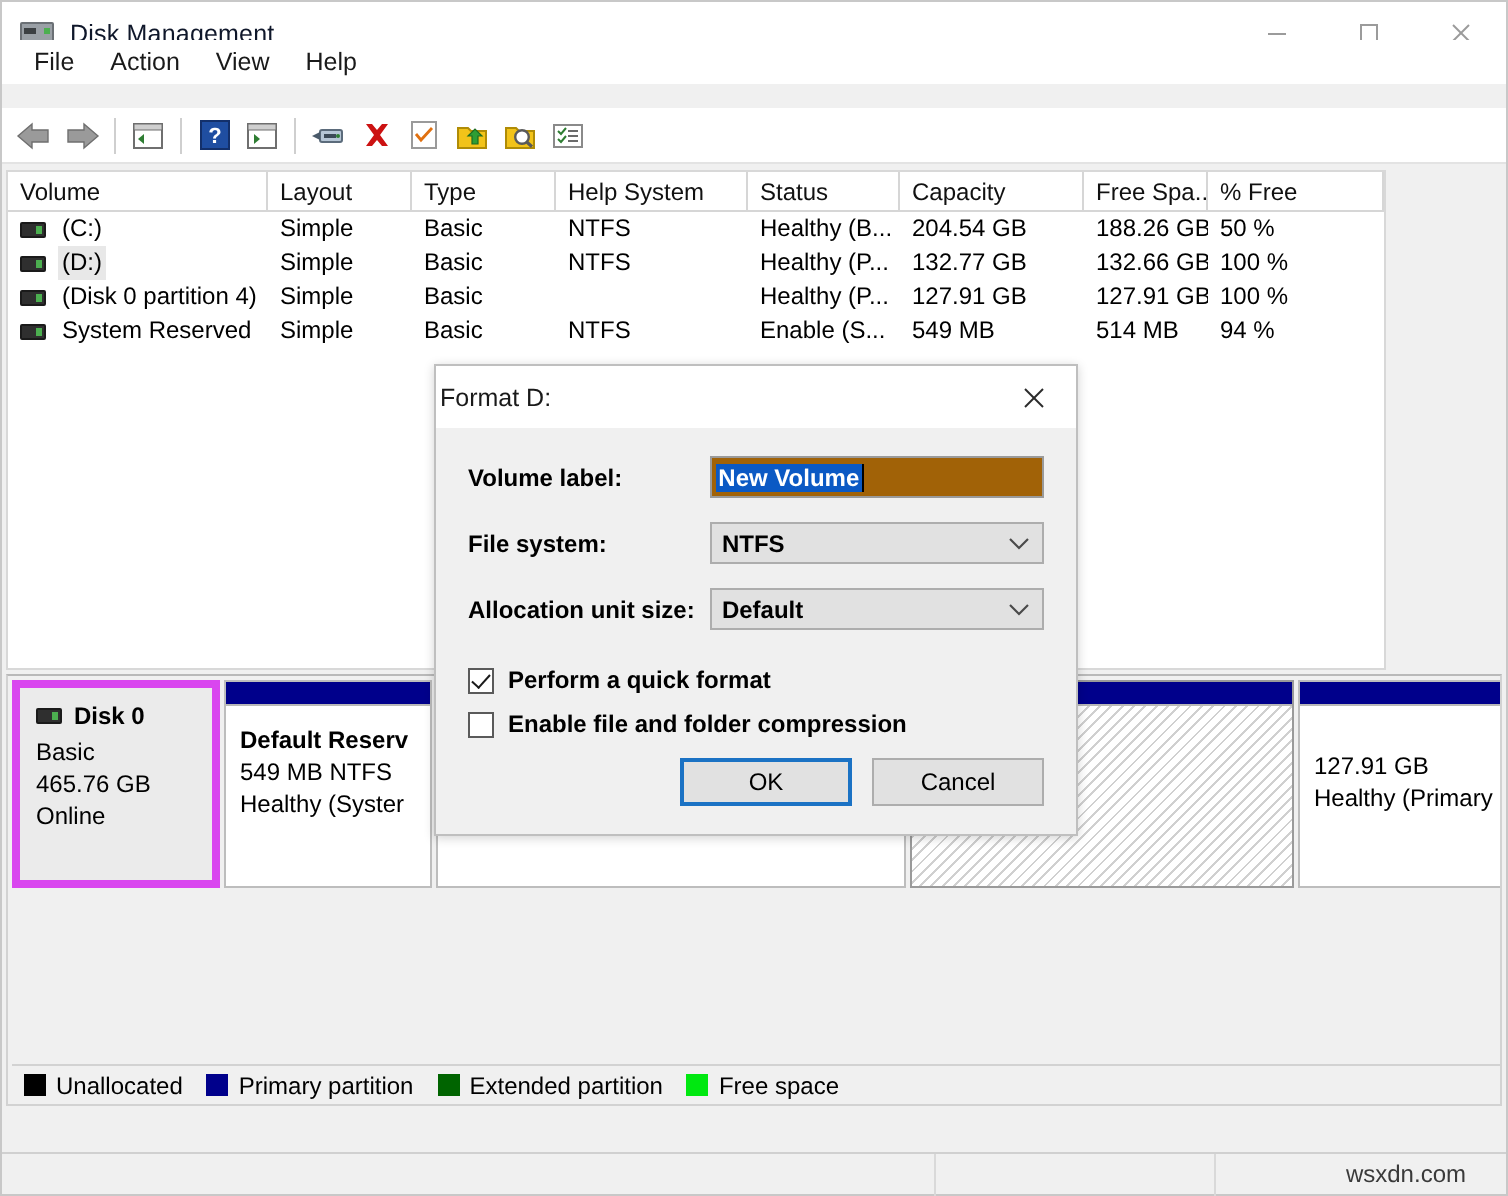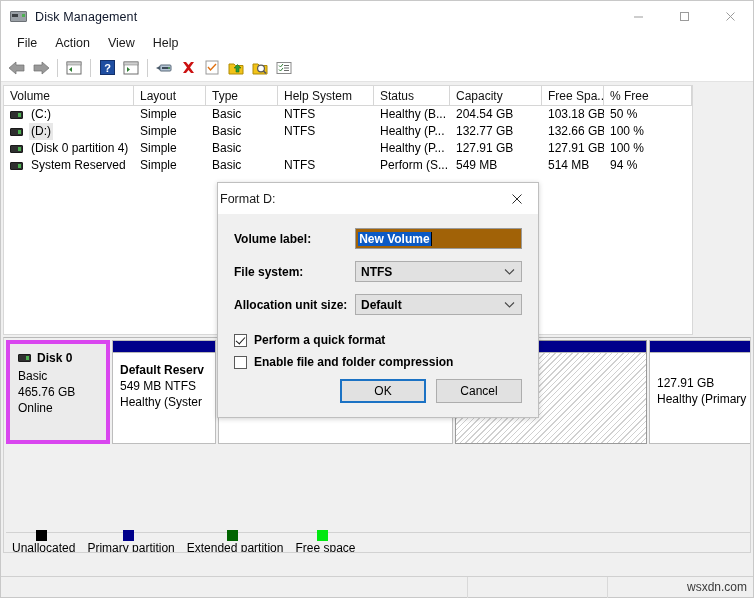--- a/index.html
+++ b/index.html
@@ -61,21 +61,21 @@
   }
   .win-btn {
     width: 46px; height: 31px;
     display: flex; align-items: center; justify-content: center;
     color: #9b9b9b;
   }
   .win-btn svg { display: block; }
 
   
   .menubar {
-    position: absolute; left: 0; top: 31px;
+    position: absolute; left: 0; top: 19px;
     width: 752px; height: 22px;
     background: #ffffff;
     display: flex; align-items: center;
     padding-left: 7px;
   }
   .menu-item {
     font-size: 12.5px;
     color: #1a1a1a;
     padding: 2px 9px;
     line-height: 16px;
@@ -243,21 +243,20 @@
     width: 744px; height: 20px;
     background: #f0f0f0;
     border-top: 1px solid #d2d2d2;
     display: flex; align-items: center;
     padding-left: 6px;
   }
   .legend-item {
     display: flex; align-items: center;
     margin-right: 12px;
     font-size: 12px;
-    flex-direction: column;
   }
   .swatch {
     width: 11px; height: 11px;
     margin-right: 5px;
     border: 0;
   }
 
   
   .statusbar {
     position: absolute; left: 0; bottom: 0;
@@ -265,21 +264,21 @@
     background: #f0f0f0;
     border-top: 1px solid #d0d0d0;
     display: flex;
     align-items: center;
   }
   .sb-pane1 { flex: 1 1 auto; height: 21px; border-right: 1px solid #d9d9d9; }
   .sb-pane2 { width: 140px; height: 21px; border-right: 1px solid #d9d9d9; }
   .sb-pane3 {
     width: 145px; height: 21px;
     display: flex; align-items: center; justify-content: flex-end;
-    padding-right: 6px;
+    padding-right: 20px;
     font-size: 12px;
     color: #3a3a3a;
     font-family: "Liberation Sans", sans-serif;
   }
 
   
   .dialog {
     position: absolute;
     left: 216px; top: 181px;
     width: 322px; height: 236px;
@@ -516,21 +515,21 @@
       <div class="vl-row">
         <div class="td c0">
           <span class="drive-icon"></span>
           <span class="celltext">(C:)</span>
         </div>
         <div class="td c1">Simple</div>
         <div class="td c2">Basic</div>
         <div class="td c3">NTFS</div>
         <div class="td c4">Healthy (B...</div>
         <div class="td c5">204.54 GB</div>
-        <div class="td c6">103.18 GB</div>
+        <div class="td c6">188.26 GB</div>
         <div class="td c7">50 %</div>
       </div>
 
       <div class="vl-row selected">
         <div class="td c0">
           <span class="drive-icon"></span>
           <span class="celltext">(D:)</span>
         </div>
         <div class="td c1">Simple</div>
         <div class="td c2">Basic</div>
@@ -556,21 +555,21 @@
       </div>
 
       <div class="vl-row">
         <div class="td c0">
           <span class="drive-icon"></span>
           <span class="celltext">System Reserved</span>
         </div>
         <div class="td c1">Simple</div>
         <div class="td c2">Basic</div>
         <div class="td c3">NTFS</div>
-        <div class="td c4">Perform (S...</div>
+        <div class="td c4">Enable (S...</div>
         <div class="td c5">549 MB</div>
         <div class="td c6">514 MB</div>
         <div class="td c7">94 %</div>
       </div>
 
     </div>
   </div>
 
   <div class="disk-view">
 

